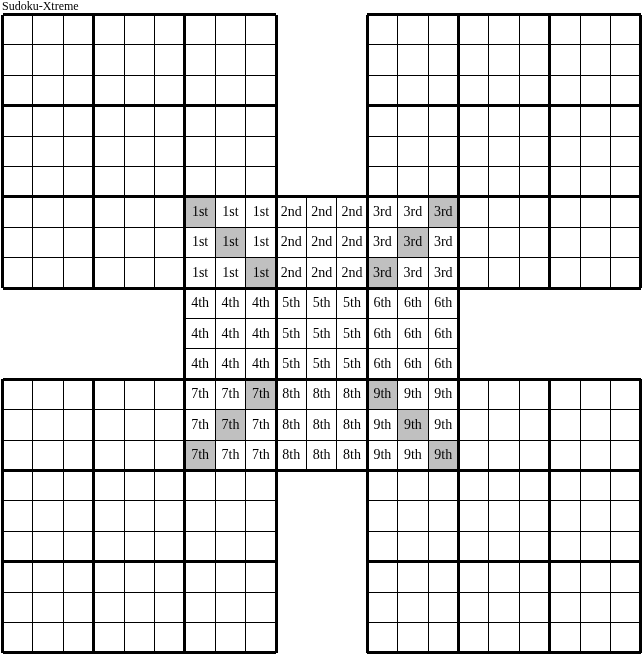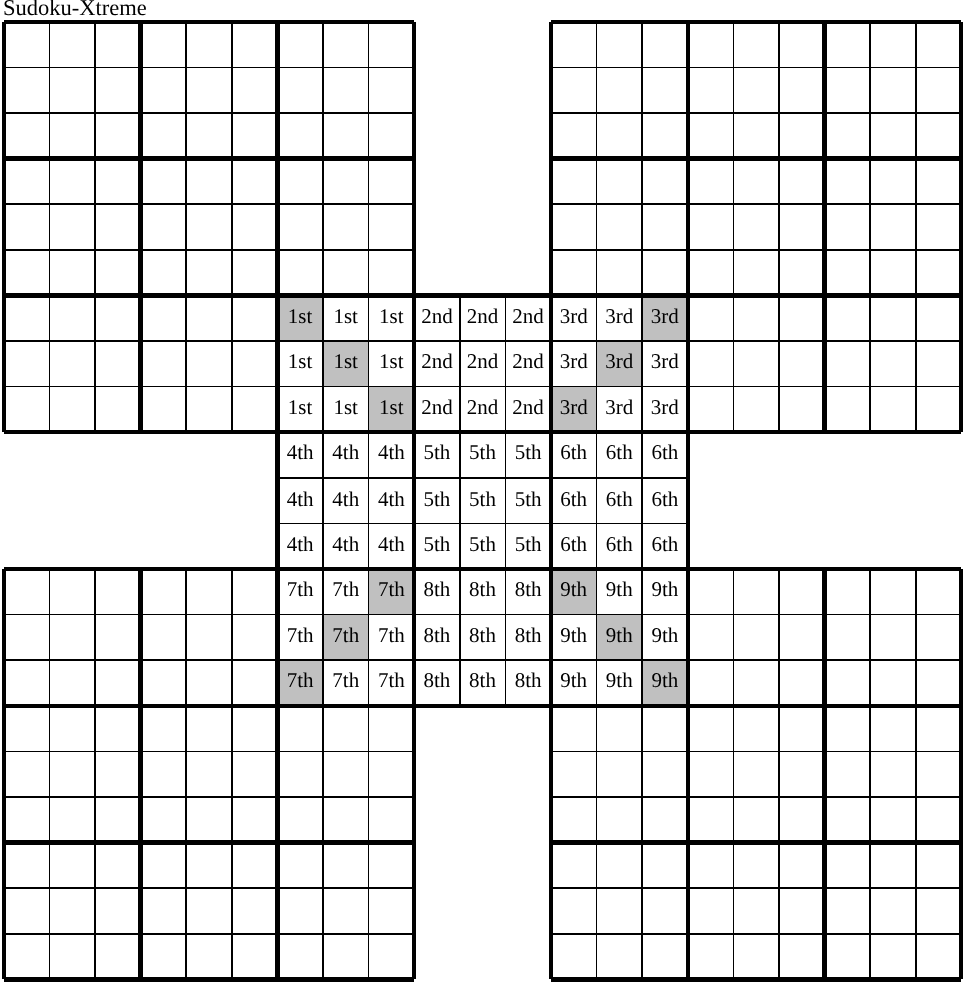--- a/index.html
+++ b/index.html
@@ -12,21 +12,21 @@
     width: 642px;
     height: 655px;
     overflow: hidden;
     background: #ffffff;
     font-family: "Liberation Serif", serif;
   }
   .title {
     position: absolute;
     left: 2px;
     top: 0px;
-    font-size: 15px;
+    font-size: 12px;
     line-height: 13px;
     color: #000000;
     white-space: nowrap;
   }
   .sudoku-grid {
     position: absolute;
     display: grid;
     grid-template-columns: repeat(9, 30.4px);
     grid-template-rows: repeat(9, 30.4px);
   }

